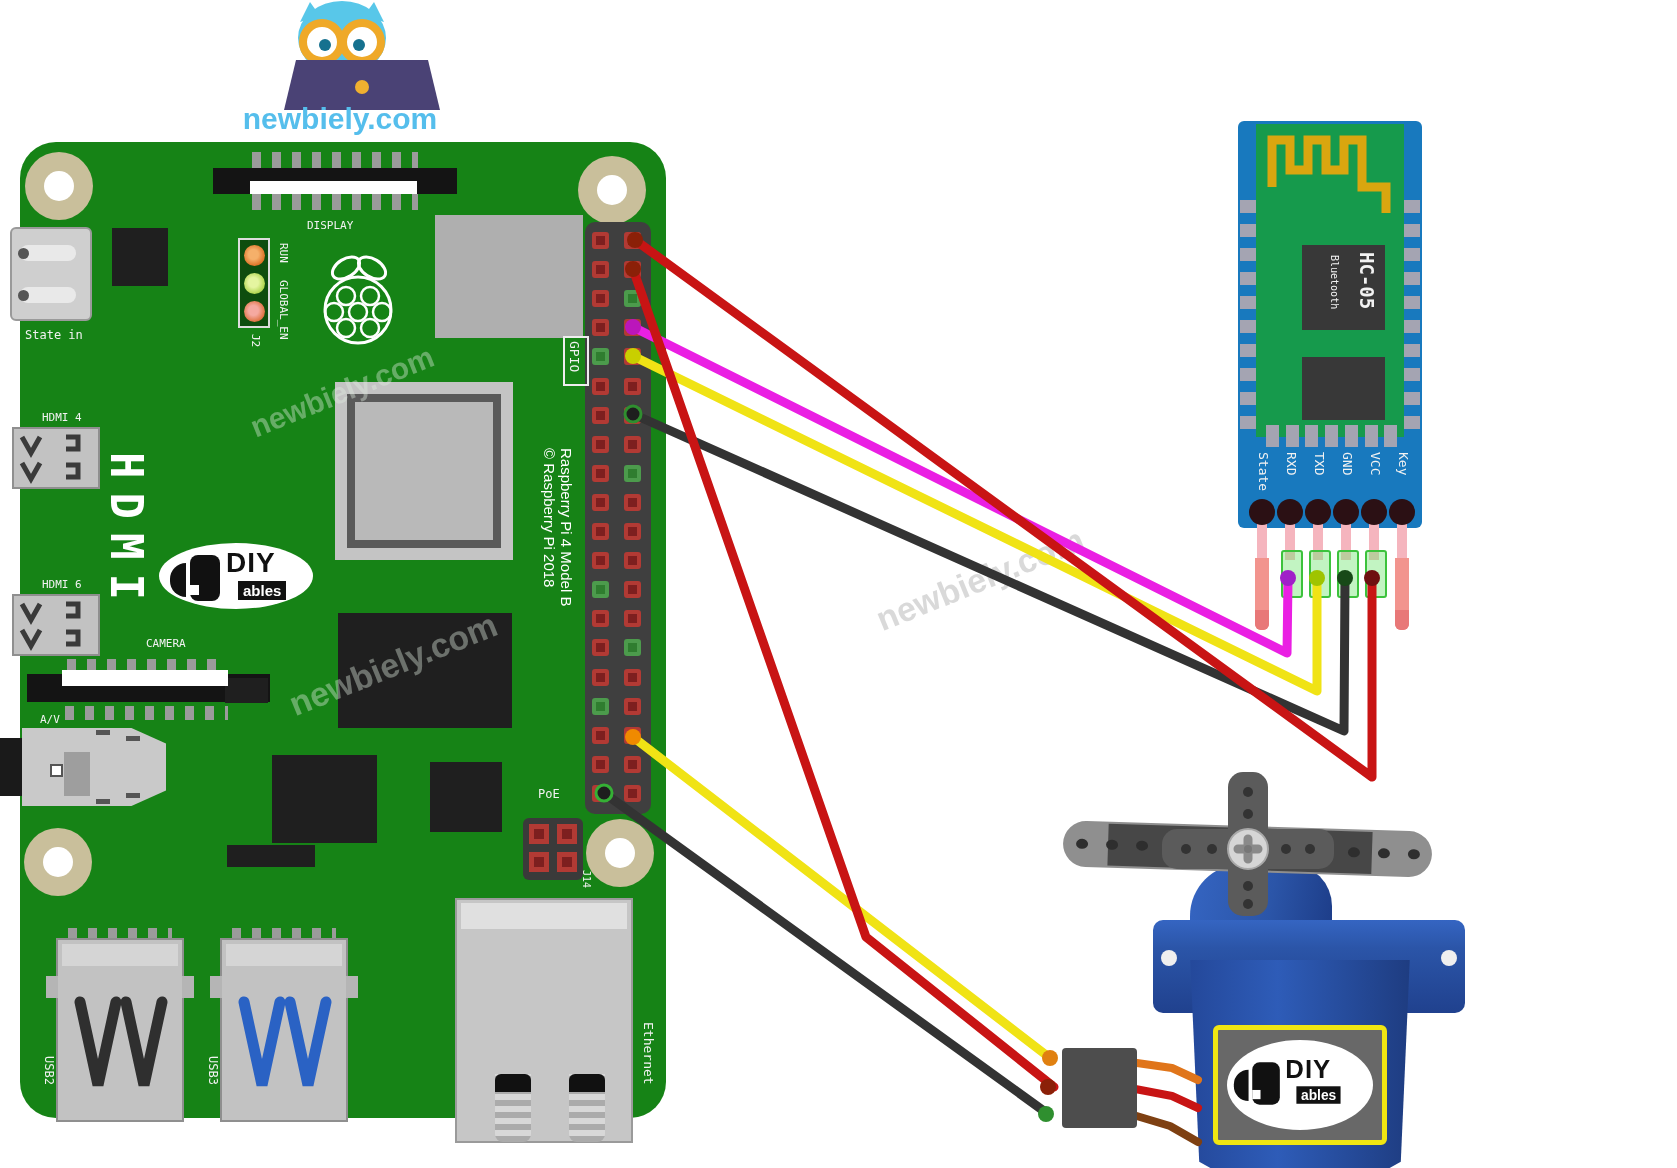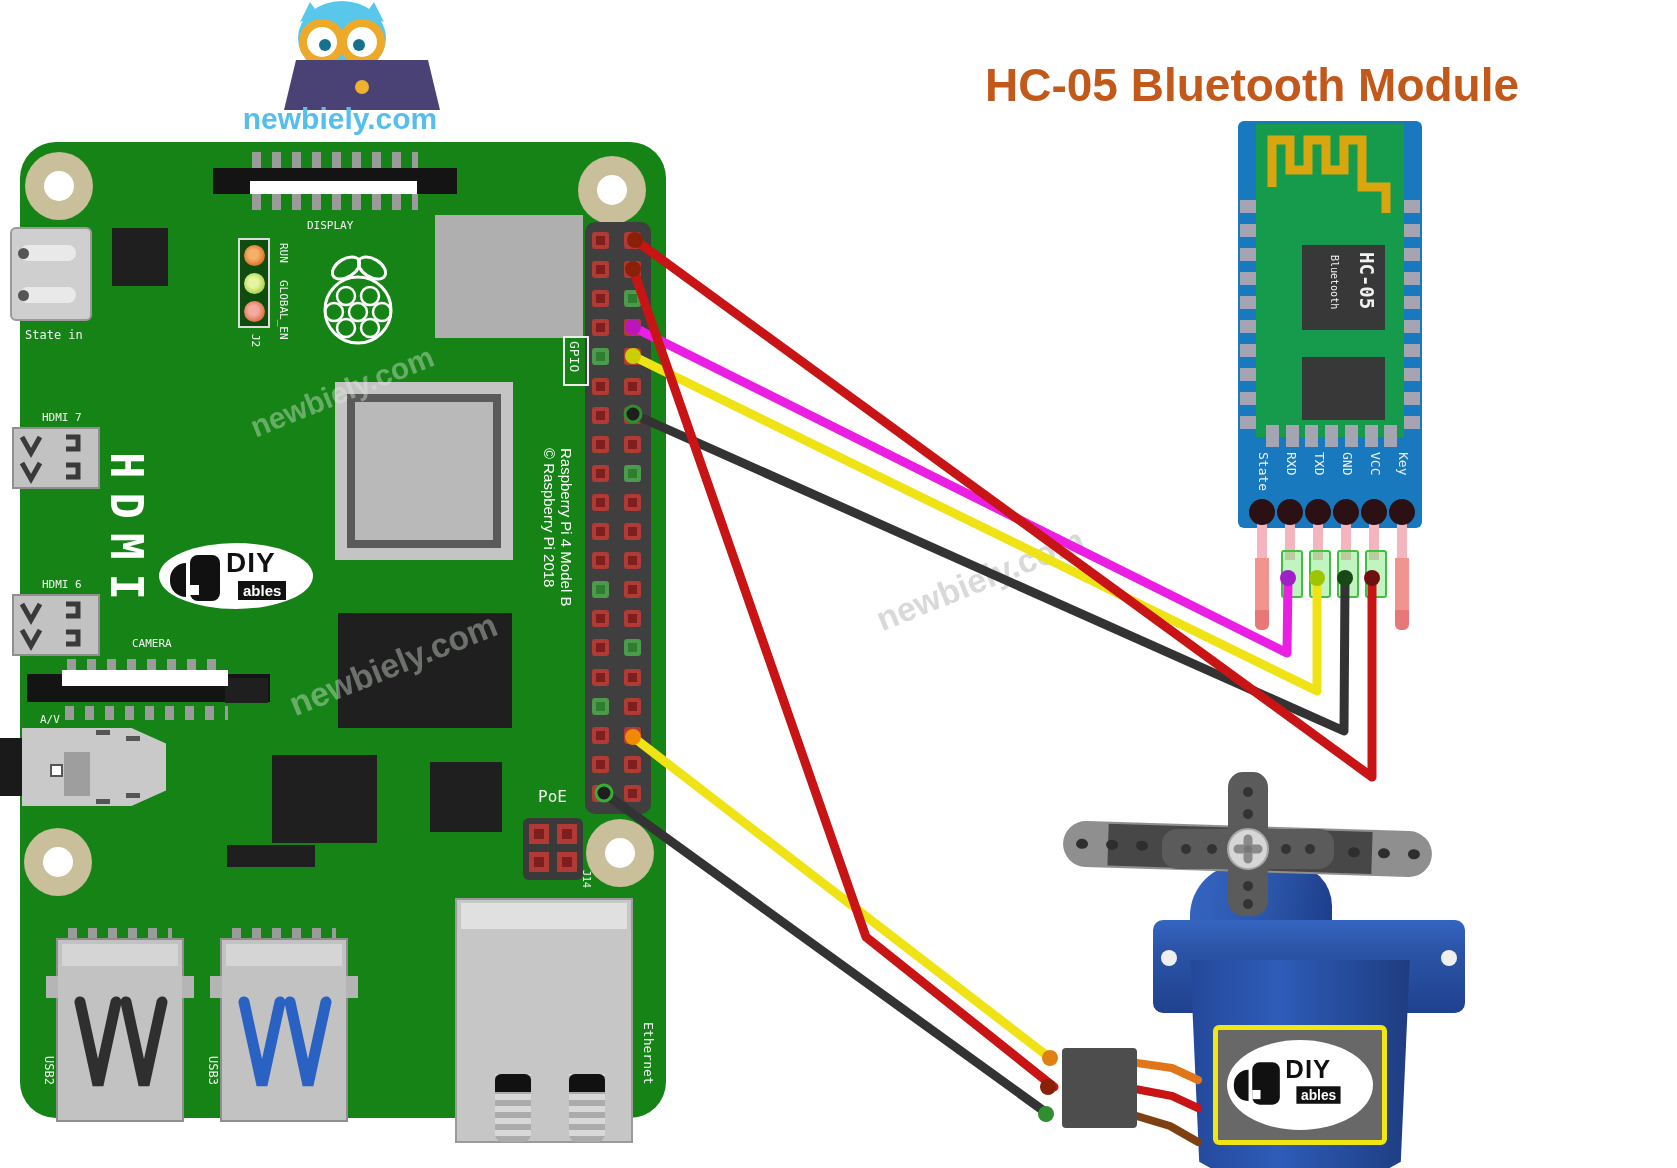--- a/index.html
+++ b/index.html
@@ -44,21 +44,20 @@
     <circle cx="82" cy="42" r="19" fill="#fff" stroke="#EFA928" stroke-width="8"></circle>
     <rect x="58" y="36" width="8" height="6" fill="#EFA928"></rect>
     <circle cx="45" cy="45" r="6" fill="#16718F"></circle>
     <circle cx="79" cy="45" r="6" fill="#16718F"></circle>
     <polygon points="56,60 68,60 62,69" fill="#EFA928"></polygon>
     <polygon points="16,60 148,60 160,110 4,110" fill="#4A4275"></polygon>
     <circle cx="82" cy="87" r="7" fill="#F0B030"></circle>
   </svg>
   <div class="abs" style="left:235px;top:102px;width:210px;text-align:center;font-size:30px;font-weight:bold;color:#55BEEC;z-index:3">newbiely.com</div>
 
-  <div class="abs" style="left:985px;top:58px;font-size:46px;font-weight:bold;color:#C2591B;z-index:3">HC-05 Bluetooth Module</div>
 
   <div class="abs board" style="left:20px;top:142px;width:646px;height:976px;z-index:1"></div>
 
   <div class="abs hole" style="left:25px;top:152px;width:68px;height:68px;z-index:2"></div>
   <div class="abs hole" style="left:578px;top:156px;width:68px;height:68px;z-index:2"></div>
   <div class="abs hole" style="left:24px;top:828px;width:68px;height:68px;z-index:2"></div>
   <div class="abs hole" style="left:586px;top:819px;width:68px;height:68px;z-index:2"></div>
 
   <div class="abs teeth" style="left:252px;top:152px;width:166px;height:17px;z-index:2"></div>
   <div class="abs" style="left:213px;top:168px;width:244px;height:26px;background:#141414;z-index:2"></div>
@@ -94,21 +93,21 @@
 
   <div class="abs" style="left:10px;top:227px;width:82px;height:94px;background:#CFCFCF;border:2px solid #9A9A9A;border-radius:6px;box-sizing:border-box;z-index:2">
     <div class="abs" style="left:8px;top:16px;width:56px;height:16px;background:#E9E9E9;border-radius:8px"></div>
     <div class="abs" style="left:8px;top:58px;width:56px;height:16px;background:#E9E9E9;border-radius:8px"></div>
     <div class="abs" style="left:6px;top:19px;width:11px;height:11px;background:#555;border-radius:50%"></div>
     <div class="abs" style="left:6px;top:61px;width:11px;height:11px;background:#555;border-radius:50%"></div>
   </div>
   <div class="abs mono" style="left:25px;top:328px;font-size:12px;z-index:2">State in</div>
   <div class="abs chip" style="left:112px;top:228px;width:56px;height:58px;z-index:2"></div>
 
-  <div class="abs mono" style="left:42px;top:411px;font-size:11px;z-index:2">HDMI 7</div>
+  <div class="abs mono" style="left:42px;top:411px;font-size:11px;z-index:2">HDMI 4</div>
   <div class="abs port" style="left:12px;top:427px;width:88px;height:62px;z-index:2">
     <svg width="84" height="58" viewBox="0 0 84 58">
         <g stroke="#3A3A3A" stroke-width="5" fill="none">
       <polyline points="8,8 17,24 26,8"></polyline>
           <polyline points="8,34 17,50 26,34"></polyline>
       <path d="M52,8 h12 v12 h-12"></path>
           <path d="M52,36 h12 v12 h-12"></path>
         </g>
       </svg>
   </div>
@@ -126,21 +125,21 @@
   <div class="abs rot90" style="left:152px;top:452px;font-family:'DejaVu Sans Mono',monospace;color:#fff;font-size:44px;font-weight:bold;letter-spacing:14px;z-index:2">HDMI</div>
 
   <div class="abs" style="left:159px;top:543px;width:154px;height:66px;background:#fff;border-radius:50%;z-index:2"></div>
   <div class="diylogo" style="left:168px;top:547px;z-index:2">
     <span class="dl-a"></span>
     <span class="dl-b"></span>
     <span class="dl-diy">DIY</span>
     <span class="dl-ables">ables</span>
   </div>
 
-  <div class="abs mono" style="left:132px;top:637px;font-size:11px;z-index:2">CAMERA</div>
+  <div class="abs mono" style="left:146px;top:637px;font-size:11px;z-index:2">CAMERA</div>
   <div class="abs teeth" style="left:67px;top:659px;width:160px;height:15px;z-index:2"></div>
   <div class="abs" style="left:27px;top:674px;width:243px;height:28px;background:#141414;z-index:2"></div>
   <div class="abs" style="left:62px;top:670px;width:166px;height:16px;background:#fff;z-index:3"></div>
   <div class="abs teeth" style="left:65px;top:706px;width:163px;height:14px;z-index:2"></div>
 
   <div class="abs mono" style="left:40px;top:713px;font-size:11px;z-index:2">A/V</div>
   <div class="abs" style="left:0;top:738px;width:24px;height:58px;background:#1A1A1A;z-index:2"></div>
   <div class="abs" style="left:22px;top:728px;width:144px;height:78px;background:#C9C9C9;clip-path:polygon(0 0,76% 0,100% 20%,100% 80%,76% 100%,0 100%);z-index:2">
     <div class="abs" style="left:42px;top:24px;width:26px;height:44px;background:#9E9E9E"></div>
     <div class="abs" style="left:28px;top:36px;width:9px;height:9px;border:2px solid #555;background:#fff"></div>
@@ -204,21 +203,21 @@
       <div class="gpio-pin" style="left: 624px; top: 785px; width: 17px; height: 17px; border: 4px solid rgb(178, 58, 52); background: rgb(125, 31, 31); box-sizing: border-box; border-radius: 3px;"></div>
     </div>
   <div class="abs" style="left:563px;top:336px;width:22px;height:46px;border:2px solid #EEE;z-index:2"></div>
   <span class="abs mono rot90" style="left:582px;top:341px;font-size:13px;z-index:2">GPIO</span>
 
   <div class="abs rot90" style="left:575px;top:448px;font-size:15px;line-height:17px;color:#fff;font-family:'Liberation Sans',sans-serif;z-index:2">
     <div>Raspberry Pi 4 Model B</div>
     <div>© Raspberry Pi 2018</div>
   </div>
 
-  <span class="abs mono" style="left:538px;top:787px;font-size:16px;z-index:2">PoE</span>
+  <span class="abs mono" style="left:538px;top:787px;font-size:12px;z-index:2">PoE</span>
   <div class="abs" style="left:523px;top:818px;width:60px;height:62px;background:#3A3A3A;border-radius:6px;z-index:2">
     <div class="abs" style="left:6px;top:6px;width:20px;height:20px;background:#B23A34">
         <div class="abs" style="left:5px;top:5px;width:10px;height:10px;background:#7D1F1F"></div>
       </div>
     <div class="abs" style="left:34px;top:6px;width:20px;height:20px;background:#B23A34">
         <div class="abs" style="left:5px;top:5px;width:10px;height:10px;background:#7D1F1F"></div>
       </div>
     <div class="abs" style="left:6px;top:34px;width:20px;height:20px;background:#B23A34">
         <div class="abs" style="left:5px;top:5px;width:10px;height:10px;background:#7D1F1F"></div>
       </div>

